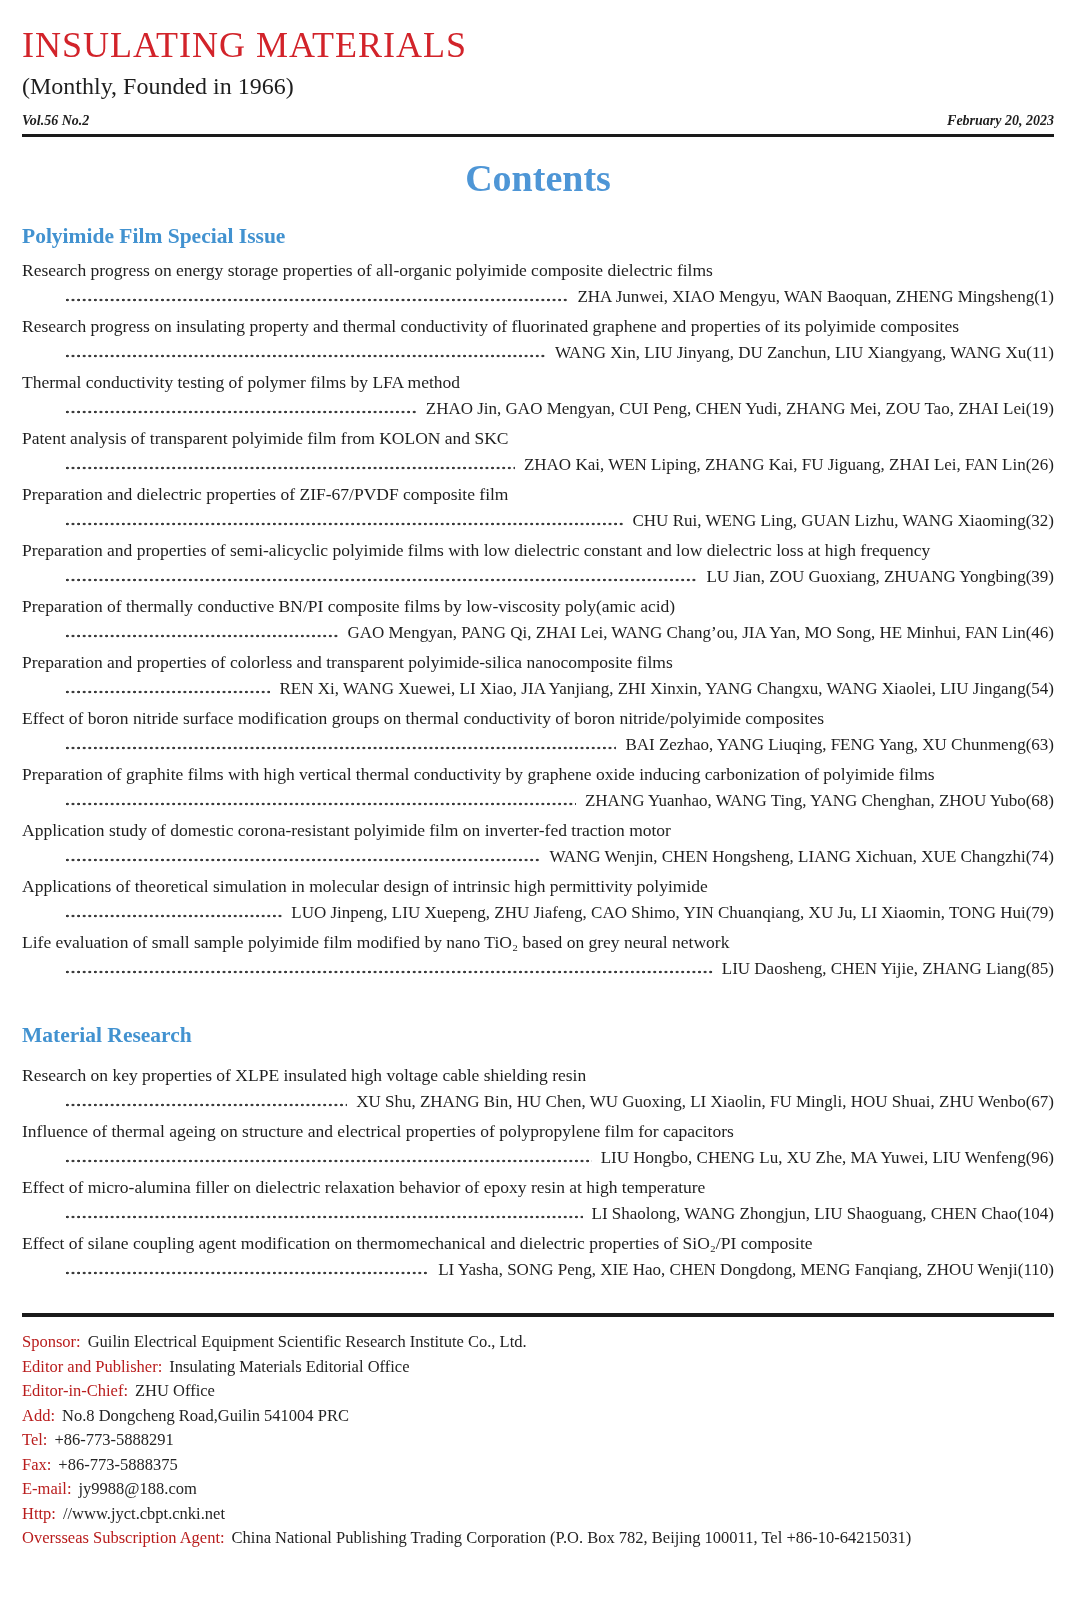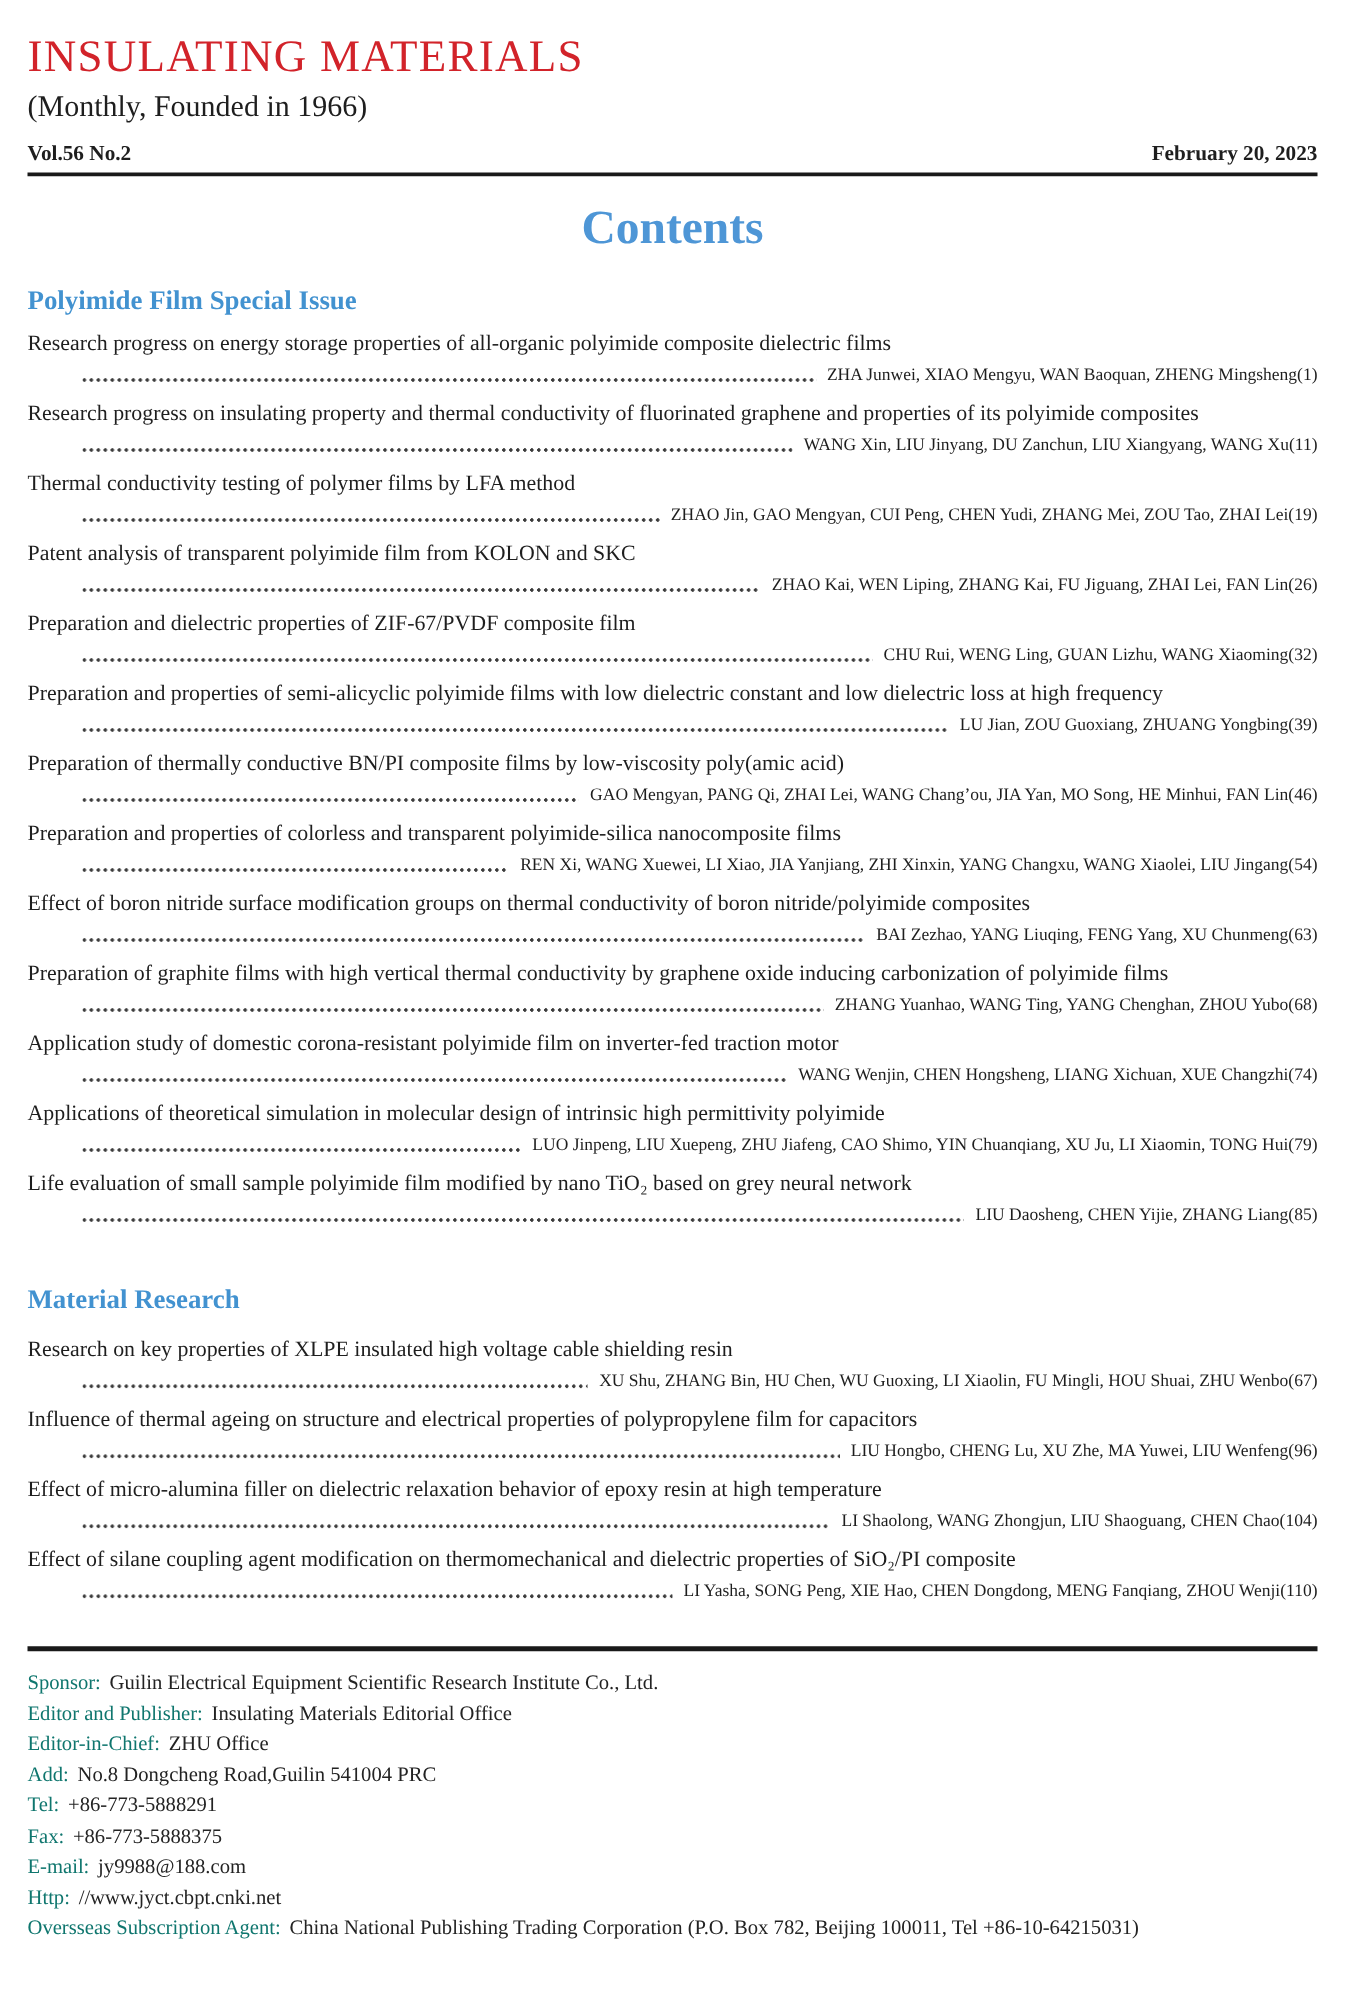--- a/index.html
+++ b/index.html
@@ -10,45 +10,45 @@
   }
   .page { padding:24px 26px 0 22px; }
 
   .masthead-title {
     text-align:left; color:#d2232a; font-size:36px;
     letter-spacing:1px; font-weight:normal; line-height:42px;
   }
   .masthead-subtitle { text-align:left; font-weight:normal; font-size:24px; margin-top:7px; }
   .vol-row {
     display:flex; justify-content:space-between; align-items:flex-end;
-    font-weight:bold; font-size:17px; margin-top:13px;
-    padding-bottom:5px; border-bottom:3px solid #1a1a1a;
+    font-weight:bold; font-size:14px; margin-top:13px;
+    padding-bottom:5px; border-bottom:3px solid #1a1a1a;font-style:italic;
   }
 
   .contents-title { text-align:center; color:#4e96d6; font-weight:bold; font-size:38px; margin-top:18px; line-height:46px; }
 
   .section-heading { color:#4292d0; font-weight:bold; font-size:21.5px; line-height:26px; }
   .sh-first  { margin-top:22px; margin-bottom:10px; }
   .sh-second { margin-top:42px; margin-bottom:16px; }
 
   .entry-title { font-size:17.5px; line-height:23px; margin-top:7px; }
   .entry-line {
     display:flex; align-items:flex-end;
-    font-size:14px; line-height:23px; margin-top:3px; margin-left:44px;
+    font-size:17px; line-height:23px; margin-top:3px; margin-left:44px;
   }
   .leader {
     flex:1; height:6px; margin:0 9px 5px 0;
     background-image:radial-gradient(circle at 1.5px 3px, #3b3b3b 1.15px, rgba(0,0,0,0) 1.6px);
     background-size:5.6px 6px; background-repeat:repeat-x;
   }
   .authors { white-space:nowrap; }
 
   .footer { margin-top:32px; border-top:4px solid #1a1a1a; padding-top:13px; }
   .footer-line { font-size:16.5px; line-height:24.5px; }
-  .f-label { color:#0f766e; margin-right:7px; }
+  .f-label { color:#b91c1c; margin-right:7px; }
   .f-value { color:#232323; }
 </style>
 </head>
 <body>
 
 <div class="page">
 
   <div class="masthead-title">INSULATING MATERIALS</div>
   <div class="masthead-subtitle">(Monthly, Founded in 1966)</div>
   <div class="vol-row">

